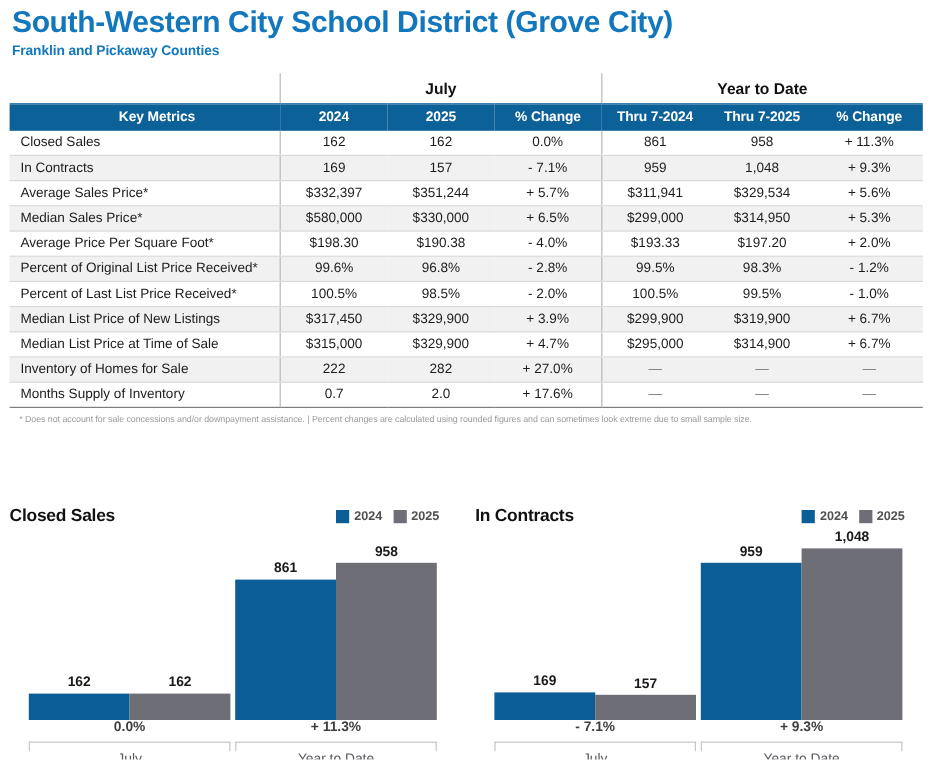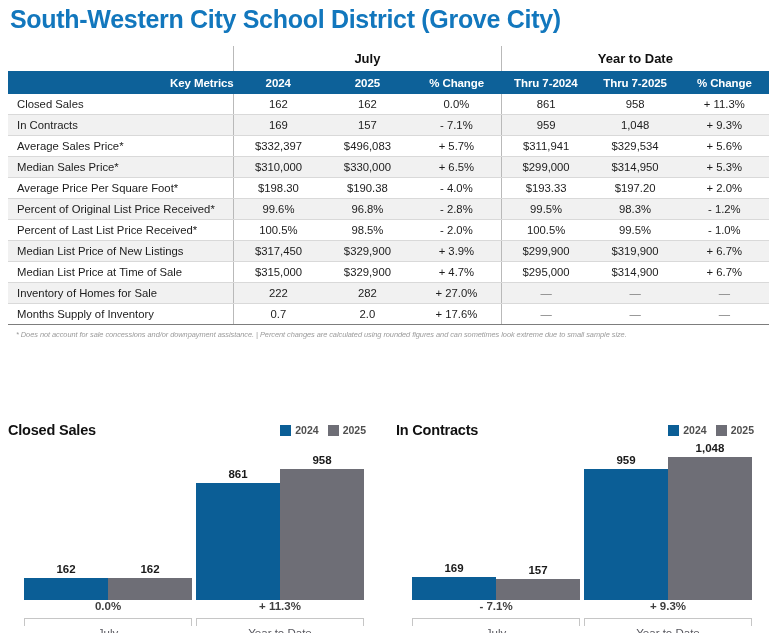--- a/index.html
+++ b/index.html
@@ -60,21 +60,21 @@
     background: #0d6199;
     color: #ffffff;
     font-size: 11.5px;
     font-weight: bold;
     height: 22px;
     padding: 0;
     text-align: center;
     letter-spacing: -0.1px;
   }
   thead tr.hdr-row th.lbl {
-    text-align: right;
+    text-align: center;
     padding-left: 20px;
   }
 
   tbody tr td {
     height: 21px;
     padding: 0;
     text-align: center;
     font-size: 11.3px;
     color: #1c1c1c;
     border-bottom: 1px solid #d9d9d9;
@@ -85,21 +85,20 @@
   }
   tbody tr.alt td { background: #f1f1f1; }
   tbody tr:last-child td { border-bottom: 1px solid #7d7d7d; }
   tbody tr td.dash { color: #7a7a7a; }
 
   .footnote {
     margin: 5px 8px 0 8px;
     font-size: 7.4px;
     color: #9a9a9a;
     letter-spacing: -0.05px;
-    font-style: italic;
   }
 
   
   .charts {
     position: absolute;
     left: 0; top: 418px;
     width: 777px; height: 215px;
     display: flex;
   }
   .chart-panel { width: 388px; position: relative; padding: 0 8px; }
@@ -212,20 +211,21 @@
     color: #58585f;
   }
 </style>
 </head>
 <body>
 
 <div class="page">
 
   <div class="hdr">
     <div class="hdr-title">South-Western City School District (Grove City)</div>
+    <div class="hdr-sub">Franklin and Pickaway Counties</div>
   </div>
 
   <div class="tbl-wrap">
     <table class="metrics">
       <colgroup>
         <col class="c-label">
           <col class="c-num">
           <col class="c-num">
           <col class="c-num">
         <col class="c-num">
@@ -263,29 +263,29 @@
             <td class="vsep-l">169</td>
             <td class="">157</td>
             <td class="">- 7.1%</td>
             <td class="vsep-l">959</td>
             <td class="">1,048</td>
             <td class="">+ 9.3%</td>
           </tr>
           <tr>
             <td class="lbl">Average Sales Price*</td>
             <td class="vsep-l">$332,397</td>
-            <td class="">$496,083</td>
+            <td class="">$351,244</td>
             <td class="">+ 5.7%</td>
             <td class="vsep-l">$311,941</td>
             <td class="">$329,534</td>
             <td class="">+ 5.6%</td>
           </tr>
           <tr class="alt">
             <td class="lbl">Median Sales Price*</td>
-            <td class="vsep-l">$310,000</td>
+            <td class="vsep-l">$580,000</td>
             <td class="">$330,000</td>
             <td class="">+ 6.5%</td>
             <td class="vsep-l">$299,000</td>
             <td class="">$314,950</td>
             <td class="">+ 5.3%</td>
           </tr>
           <tr>
             <td class="lbl">Average Price Per Square Foot*</td>
             <td class="vsep-l">$198.30</td>
             <td class="">$190.38</td>

